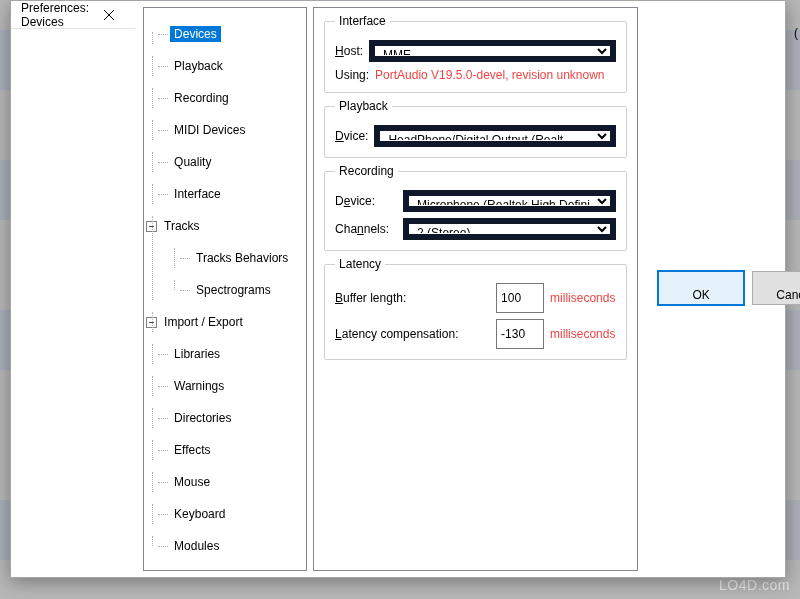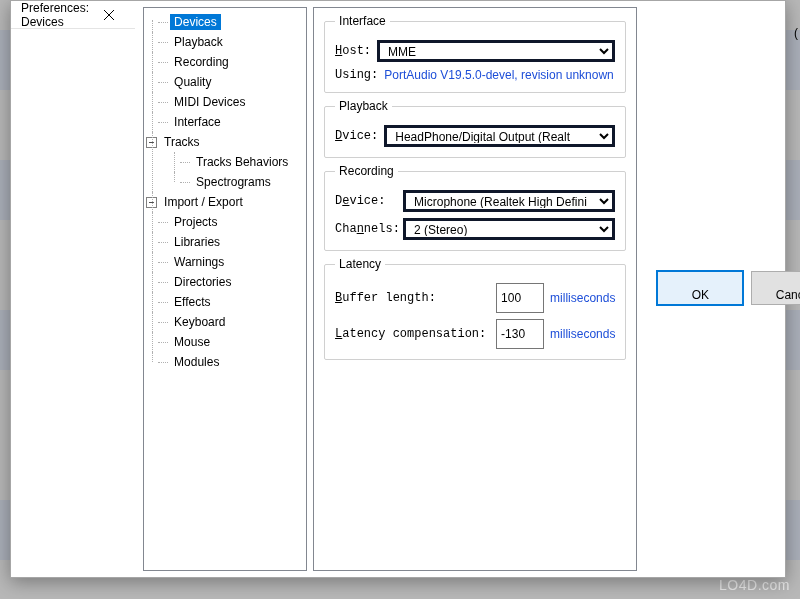--- a/index.html
+++ b/index.html
@@ -64,21 +64,21 @@
     min-height: 0;
   }
   .tree-pane {
     width: 164px;
     border: 1px solid #828790;
     background: #fff;
     padding: 4px 2px;
     overflow: auto;
   }
   .tree { list-style: none; margin: 0; padding: 0; }
-  .tree li { position: relative; }
+  .tree li { position: relative; margin-top: 12px; }
   .node {
     display: flex; align-items: center;
     padding: 2px 0 2px 0;
     white-space: nowrap;
     cursor: default;
   }
   .indent0 { padding-left: 12px; }
   .indent1 { padding-left: 34px; }
   .tree .sq {
     width: 11px; height: 11px;
@@ -143,32 +143,31 @@
   .row {
     display: flex;
     align-items: center;
     gap: 6px;
     margin-top: 6px;
   }
   .row:first-child { margin-top: 2px; }
   .lbl {
     color: #000;
     white-space: nowrap;
-    font-family: Liberation Mono, monospace;
   }
   .under { text-decoration: underline; }
   select.combo {
     font: inherit;
     height: 22px;
-    border: 3px solid #0f172a;
+    border: 6px solid #0f172a;
     background: #fff;
     padding: 1px 4px;
   }
   select.combo.wide { flex: 1; max-width: 250px; }
-  .static { color: #1d4ed8; }
+  .static { color: #ef4444; }
   input.num {
     font: inherit;
     width: 48px;
     height: 22px;
     border: 1px solid #767676;
     padding: 14px 4px;
     text-align: left;
   }
   .lbl-col { width: 155px; }
 
@@ -258,27 +257,27 @@
           </li>
         <li>
             <div class="node indent0">
               <span class="tick"></span>
               <span class="label">Recording</span>
             </div>
           </li>
         <li>
             <div class="node indent0">
               <span class="tick"></span>
+              <span class="label">MIDI Devices</span>
+            </div>
+          </li>
+        <li>
+            <div class="node indent0">
+              <span class="tick"></span>
               <span class="label">Quality</span>
-            </div>
-          </li>
-        <li>
-            <div class="node indent0">
-              <span class="tick"></span>
-              <span class="label">MIDI Devices</span>
             </div>
           </li>
         <li>
             <div class="node indent0">
               <span class="tick"></span>
               <span class="label">Interface</span>
             </div>
           </li>
         <li>
           <div class="node" style="padding-left:0">
@@ -302,26 +301,20 @@
         </li>
         <li>
           <div class="node" style="padding-left:0">
               <span class="sq">−</span>
               <span class="label">Import / Export</span>
             </div>
         </li>
         <li>
             <div class="node indent0">
               <span class="tick"></span>
-              <span class="label">Projects</span>
-            </div>
-          </li>
-        <li>
-            <div class="node indent0">
-              <span class="tick"></span>
               <span class="label">Libraries</span>
             </div>
           </li>
         <li>
             <div class="node indent0">
               <span class="tick"></span>
               <span class="label">Warnings</span>
             </div>
           </li>
         <li>
@@ -332,27 +325,27 @@
           </li>
         <li>
             <div class="node indent0">
               <span class="tick"></span>
               <span class="label">Effects</span>
             </div>
           </li>
         <li>
             <div class="node indent0">
               <span class="tick"></span>
+              <span class="label">Mouse</span>
+            </div>
+          </li>
+        <li>
+            <div class="node indent0">
+              <span class="tick"></span>
               <span class="label">Keyboard</span>
-            </div>
-          </li>
-        <li>
-            <div class="node indent0">
-              <span class="tick"></span>
-              <span class="label">Mouse</span>
             </div>
           </li>
         <li>
             <div class="node indent0">
               <span class="tick"></span>
               <span class="label">Modules</span>
             </div>
           </li>
       </ul>
     </div>

